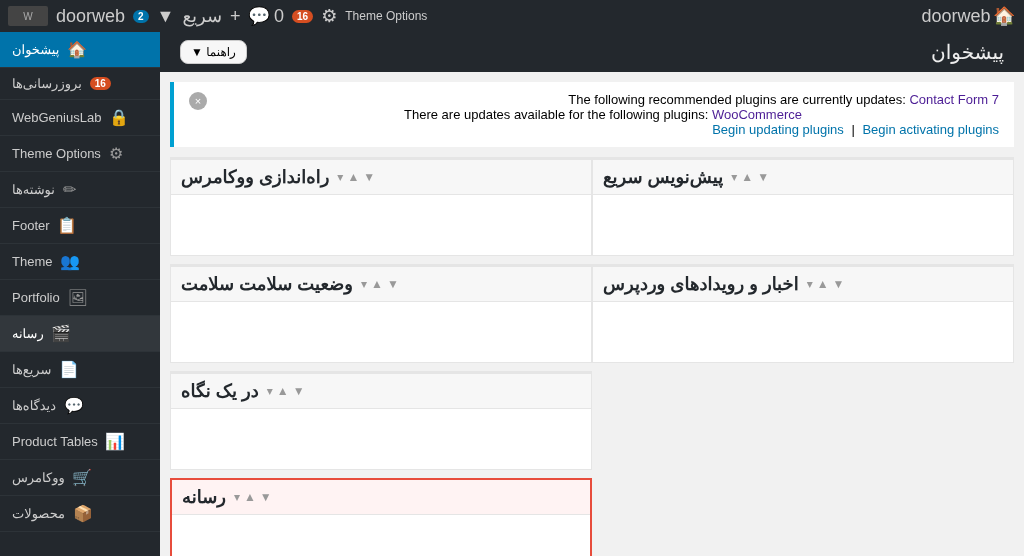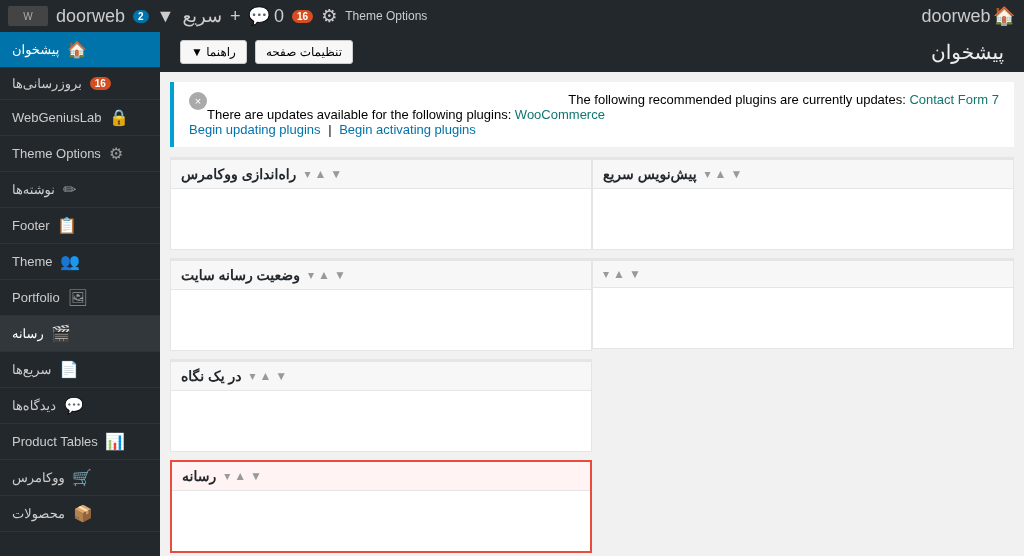--- a/index.html
+++ b/index.html
@@ -73,21 +73,21 @@
       direction: rtl;
     }
     .page-title { color: #eee; font-size: 20px; font-weight: normal; }
     .page-toolbar { display: flex; gap: 8px; }
     .page-toolbar button {
       background: #f7f7f7;
       border: 1px solid #ccc;
       padding: 4px 10px;
       cursor: pointer;
       font-size: 12px;
-      border-radius: 3px;
+      border-radius: 8px;
       display: flex; align-items: center; gap: 4px;
     }
 
     
     .notification-bar {
       background: #fff;
       border-left: 4px solid #00a0d2;
       margin: 10px 10px 0 10px;
       padding: 10px 15px;
       direction: ltr;
@@ -98,21 +98,21 @@
       background: #aaa;
       border: none;
       color: white;
       border-radius: 50%;
       width: 18px;
       height: 18px;
       cursor: pointer;
       font-size: 11px;
       display: flex; align-items: center; justify-content: center;
     }
-    .notification-bar a { color: #0f766e; text-decoration: none; }
+    .notification-bar a { color: #4c1d95; text-decoration: none; }
     .notification-bar .update-link { color: #0073aa; text-decoration: none; }
 
     
     .widgets-area {
       display: grid;
       grid-template-columns: 1fr 1fr;
       gap: 0;
       padding: 10px;
     }
     .widget-col { display: flex; flex-direction: column; gap: 8px; }
@@ -125,21 +125,21 @@
     .widget-header {
       background: #f7f7f7;
       border-bottom: 1px solid #e5e5e5;
       padding: 6px 10px;
       display: flex;
       align-items: center;
       justify-content: flex-end;
       direction: rtl;
       gap: 8px;
     }
-    .widget-title { font-size: 14px; font-weight: bold; color: #23282d; text-align: right; }
+    .widget-title { font-size: 18px; font-weight: bold; color: #23282d; text-align: right; }
     .widget-controls { display: flex; gap: 4px; color: #999; font-size: 12px; }
     .widget-controls span { cursor: pointer; }
     .widget-body { padding: 8px; min-height: 60px; }
 
     
     .widget-box.highlighted {
       position: relative;
       border: 2px solid #e74c3c !important;
     }
   </style>
@@ -234,36 +234,35 @@
       <span>محصولات</span>
     </div>
 
   </div>
 
   <div id="main">
 
     <div class="page-header">
       <div class="page-title">پیشخوان</div>
       <div class="page-toolbar">
-        <button>تنظیمات صفحه</button>
         <button>راهنما ▼</button>
       </div>
     </div>
 
     <div class="notification-bar">
       <button class="close-btn">×</button>
       <div style="text-align:right; direction:ltr;">
         <span>The following recommended plugins are currently updates: </span>
         <a href="#">Contact Form 7</a>
       </div>
-      <div style="text-align:left; direction:ltr;">
+      <div style="text-align:center; direction:ltr;">
         <span>There are updates available for the following plugins: </span>
         <a href="#">WooCommerce</a>
       </div>
-      <div style="text-align:left; direction:ltr;">
+      <div style="text-align:right; direction:ltr;">
         <a href="#" class="update-link">Begin updating plugins</a>
         <span style="margin: 0 4px;">|</span>
         <a href="#" class="update-link">Begin activating plugins</a>
       </div>
     </div>
 
     <div class="widgets-area">
 
       <div class="widget-col">
 
@@ -279,20 +278,21 @@
           <div class="widget-body"></div>
         </div>
 
         <div class="widget-box">
           <div class="widget-header">
             <div class="widget-controls">
               <span>▼</span>
               <span>▲</span>
               <span>▾</span>
             </div>
+            <div class="widget-title">اخبار و رویدادهای وردپرس</div>
           </div>
           <div class="widget-body"></div>
         </div>
 
       </div>
 
       <div class="widget-col">
 
         <div class="widget-box">
           <div class="widget-header">
@@ -306,21 +306,21 @@
           <div class="widget-body"></div>
         </div>
 
         <div class="widget-box">
           <div class="widget-header">
             <div class="widget-controls">
               <span>▼</span>
               <span>▲</span>
               <span>▾</span>
             </div>
-            <div class="widget-title">وضعیت رسانه سایت</div>
+            <div class="widget-title">وضعیت سلامت سلامت</div>
           </div>
           <div class="widget-body"></div>
         </div>
 
         <div class="widget-box">
           <div class="widget-header">
             <div class="widget-controls">
               <span>▼</span>
               <span>▲</span>
               <span>▾</span>

